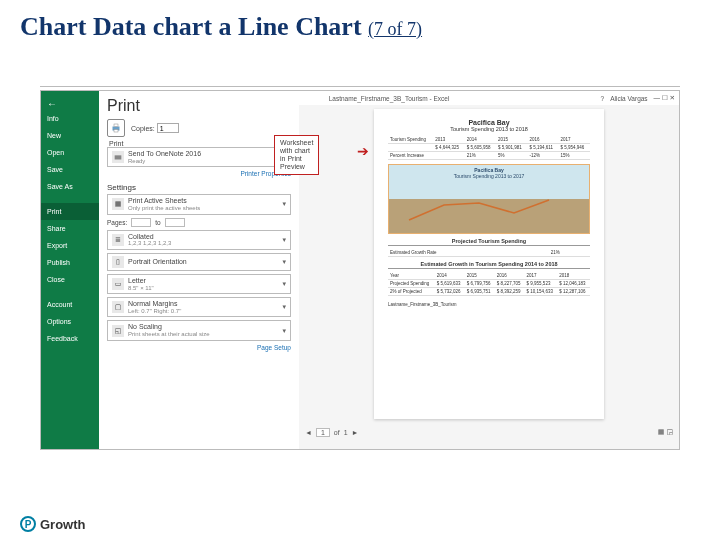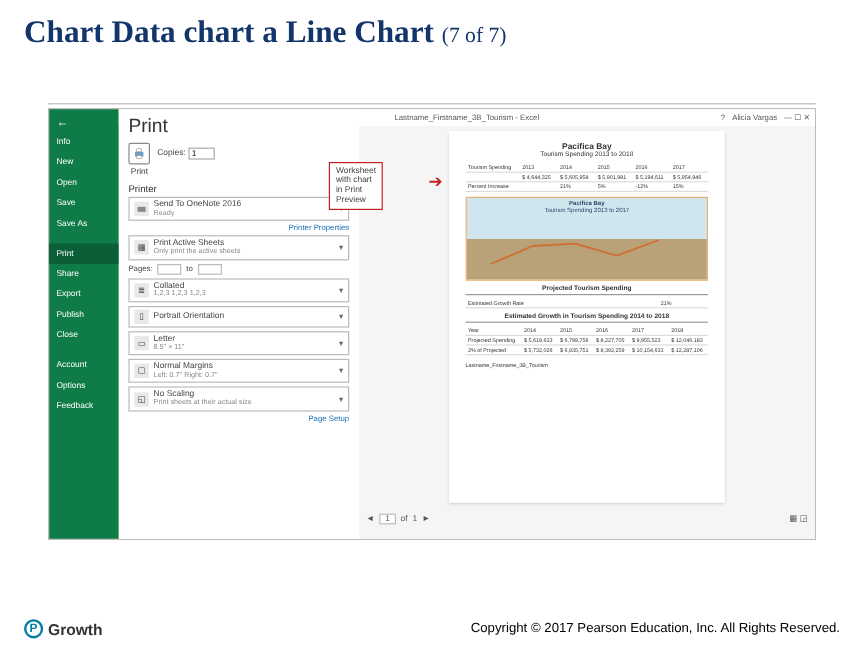--- a/index.html
+++ b/index.html
@@ -1,18 +1,18 @@
 <!DOCTYPE html>
 <html><head>
 <meta charset="utf-8">
 <style>
   * { box-sizing: border-box; margin: 0; padding: 0; }
   body { width: 720px; height: 540px; font-family: "Segoe UI", Arial, sans-serif; background: #fff; position: relative; }
   .slide-title { font-family: "Times New Roman", serif; font-size: 26px; font-weight: bold; color: #12356b; padding: 12px 20px 4px; }
-  .slide-title .sub { font-size: 18px; font-weight: normal; }
+  .slide-title .sub { font-size: 18px; font-weight: normal; text-decoration: underline; }
   .app { position: absolute; left: 40px; top: 90px; width: 640px; height: 360px; border: 1px solid #bbb; background: #fff; display: flex; font-size: 7px; color: #444; }
   .top-border { position: absolute; left: 40px; top: 86px; width: 640px; height: 1px; background: #bbb; }
   .sidebar { width: 58px; background: #0f7b46; color: #fff; display: flex; flex-direction: column; padding-top: 4px; }
   .sidebar .back { font-size: 10px; padding: 2px 6px; }
   .sidebar .item { padding: 5px 6px; font-size: 7px; cursor: pointer; }
   .sidebar .item.sel { background: #0a5f36; }
   .sidebar .gap { height: 8px; }
   .midcol { width: 200px; background: #fff; padding: 6px 8px; position: relative; }
   .midcol h1 { font-size: 16px; font-weight: 300; color: #333; margin-bottom: 4px; }
   .row { display: flex; align-items: center; gap: 6px; margin: 3px 0; }
@@ -98,35 +98,35 @@
             <rect x="8" y="4" width="8" height="5" fill="#fff" stroke="#888"></rect>
             <rect x="8" y="15" width="8" height="5" fill="#fff" stroke="#888"></rect>
           </svg>
       </div>
       <div style="flex:1">
         <div class="copies"><span>Copies:</span> <input value="1" style=""></div>
       </div>
     </div>
     <div style="font-size:7px; margin-left:2px;">Print</div>
 
-    <div class="section-label">Printer</div>
     <div class="dd">
       <div class="ico">
           <svg width="10" height="10" viewBox="0 0 24 24">
             <rect x="4" y="8" width="16" height="10" fill="#888"></rect>
           </svg>
         </div>
       <div class="txt">
           <div>Send To OneNote 2016</div>
           <div class="s">Ready</div>
         </div>
       <div class="chev">▾</div>
     </div>
     <div class="link">Printer Properties</div>
 
+    <div class="section-label">Settings</div>
     <div class="dd">
         <div class="ico">▦</div>
         <div class="txt">
           <div>Print Active Sheets</div>
           <div class="s">Only print the active sheets</div>
         </div>
         <div class="chev">▾</div>
       </div>
     <div class="pages-row">
         <span>Pages:</span>
@@ -274,14 +274,13 @@
       </div>
     </div>
   </div>
 </div>
 
 <div class="footer">
   <div class="plogo">
       <span class="circ">P</span>
       <span>Growth</span>
     </div>
-  <div>Copyright © 2017 Pearson Education, Inc. All Rights Reserved.</div>
 </div>
 
 </body></html>

